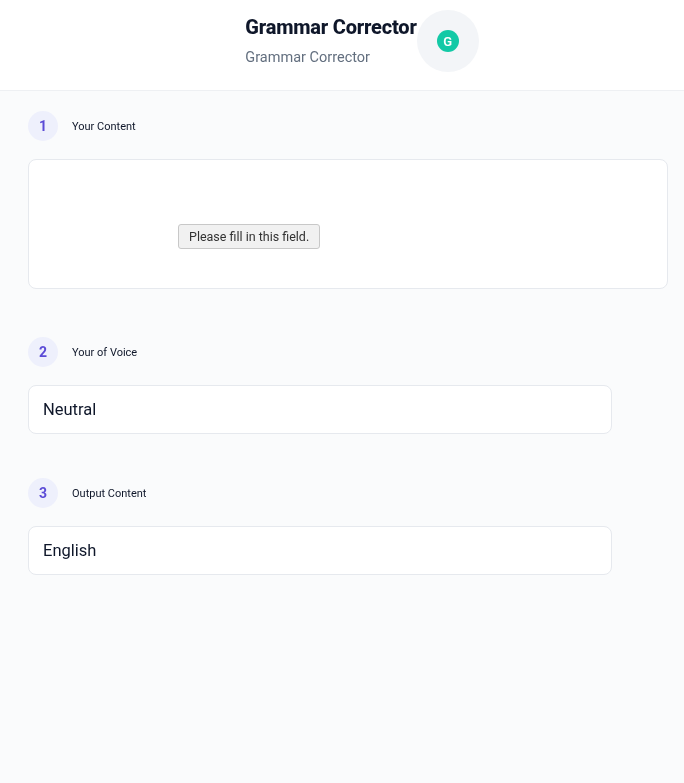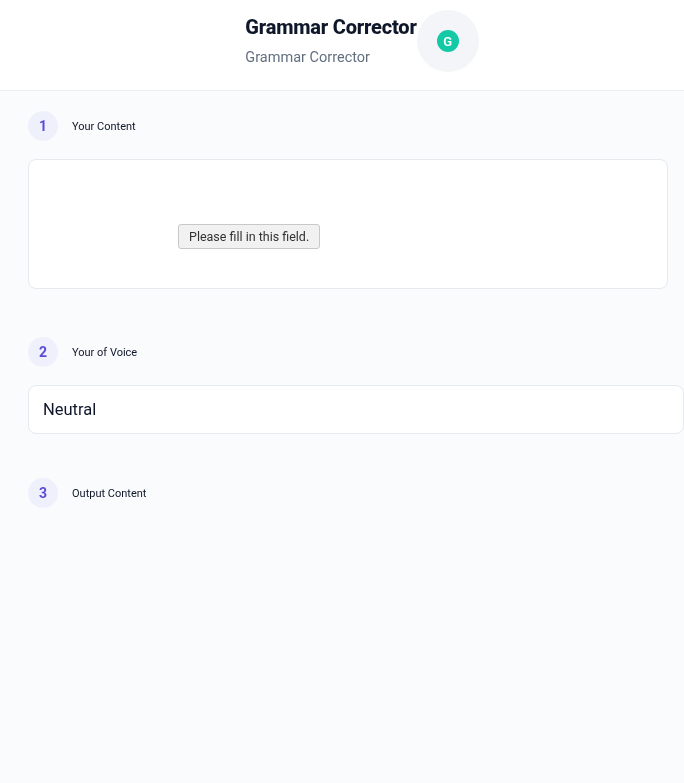--- a/index.html
+++ b/index.html
@@ -110,21 +110,21 @@
       left: 150px;
       background: #f1f1f1;
       border: 1px solid #c8c8c8;
       border-radius: 3px;
       padding: 4px 10px;
       font-size: 12.5px;
       color: #323232;
       margin-top: 35px;
     }
     .select {
-      width: 656px;
+      width: 584px;
       height: 49px;
       background: #ffffff;
       border: 1px solid #e6e9ee;
       border-radius: 8px;
       font-family: inherit;
       font-size: 16.5px;
       color: #0f172a;
       outline: none;
       padding: 0 14px;
       appearance: none;
@@ -161,14 +161,17 @@
     <div class="step-label">Your of Voice</div>
   </div>
   <select class="select">
     <option>Neutral</option>
   </select>
 
   <div class="step">
     <div class="step-num">3</div>
     <div class="step-label">Output Content</div>
   </div>
+  <select class="select">
+    <option>English</option>
+  </select>
 
 </div>
 
 </body></html>

